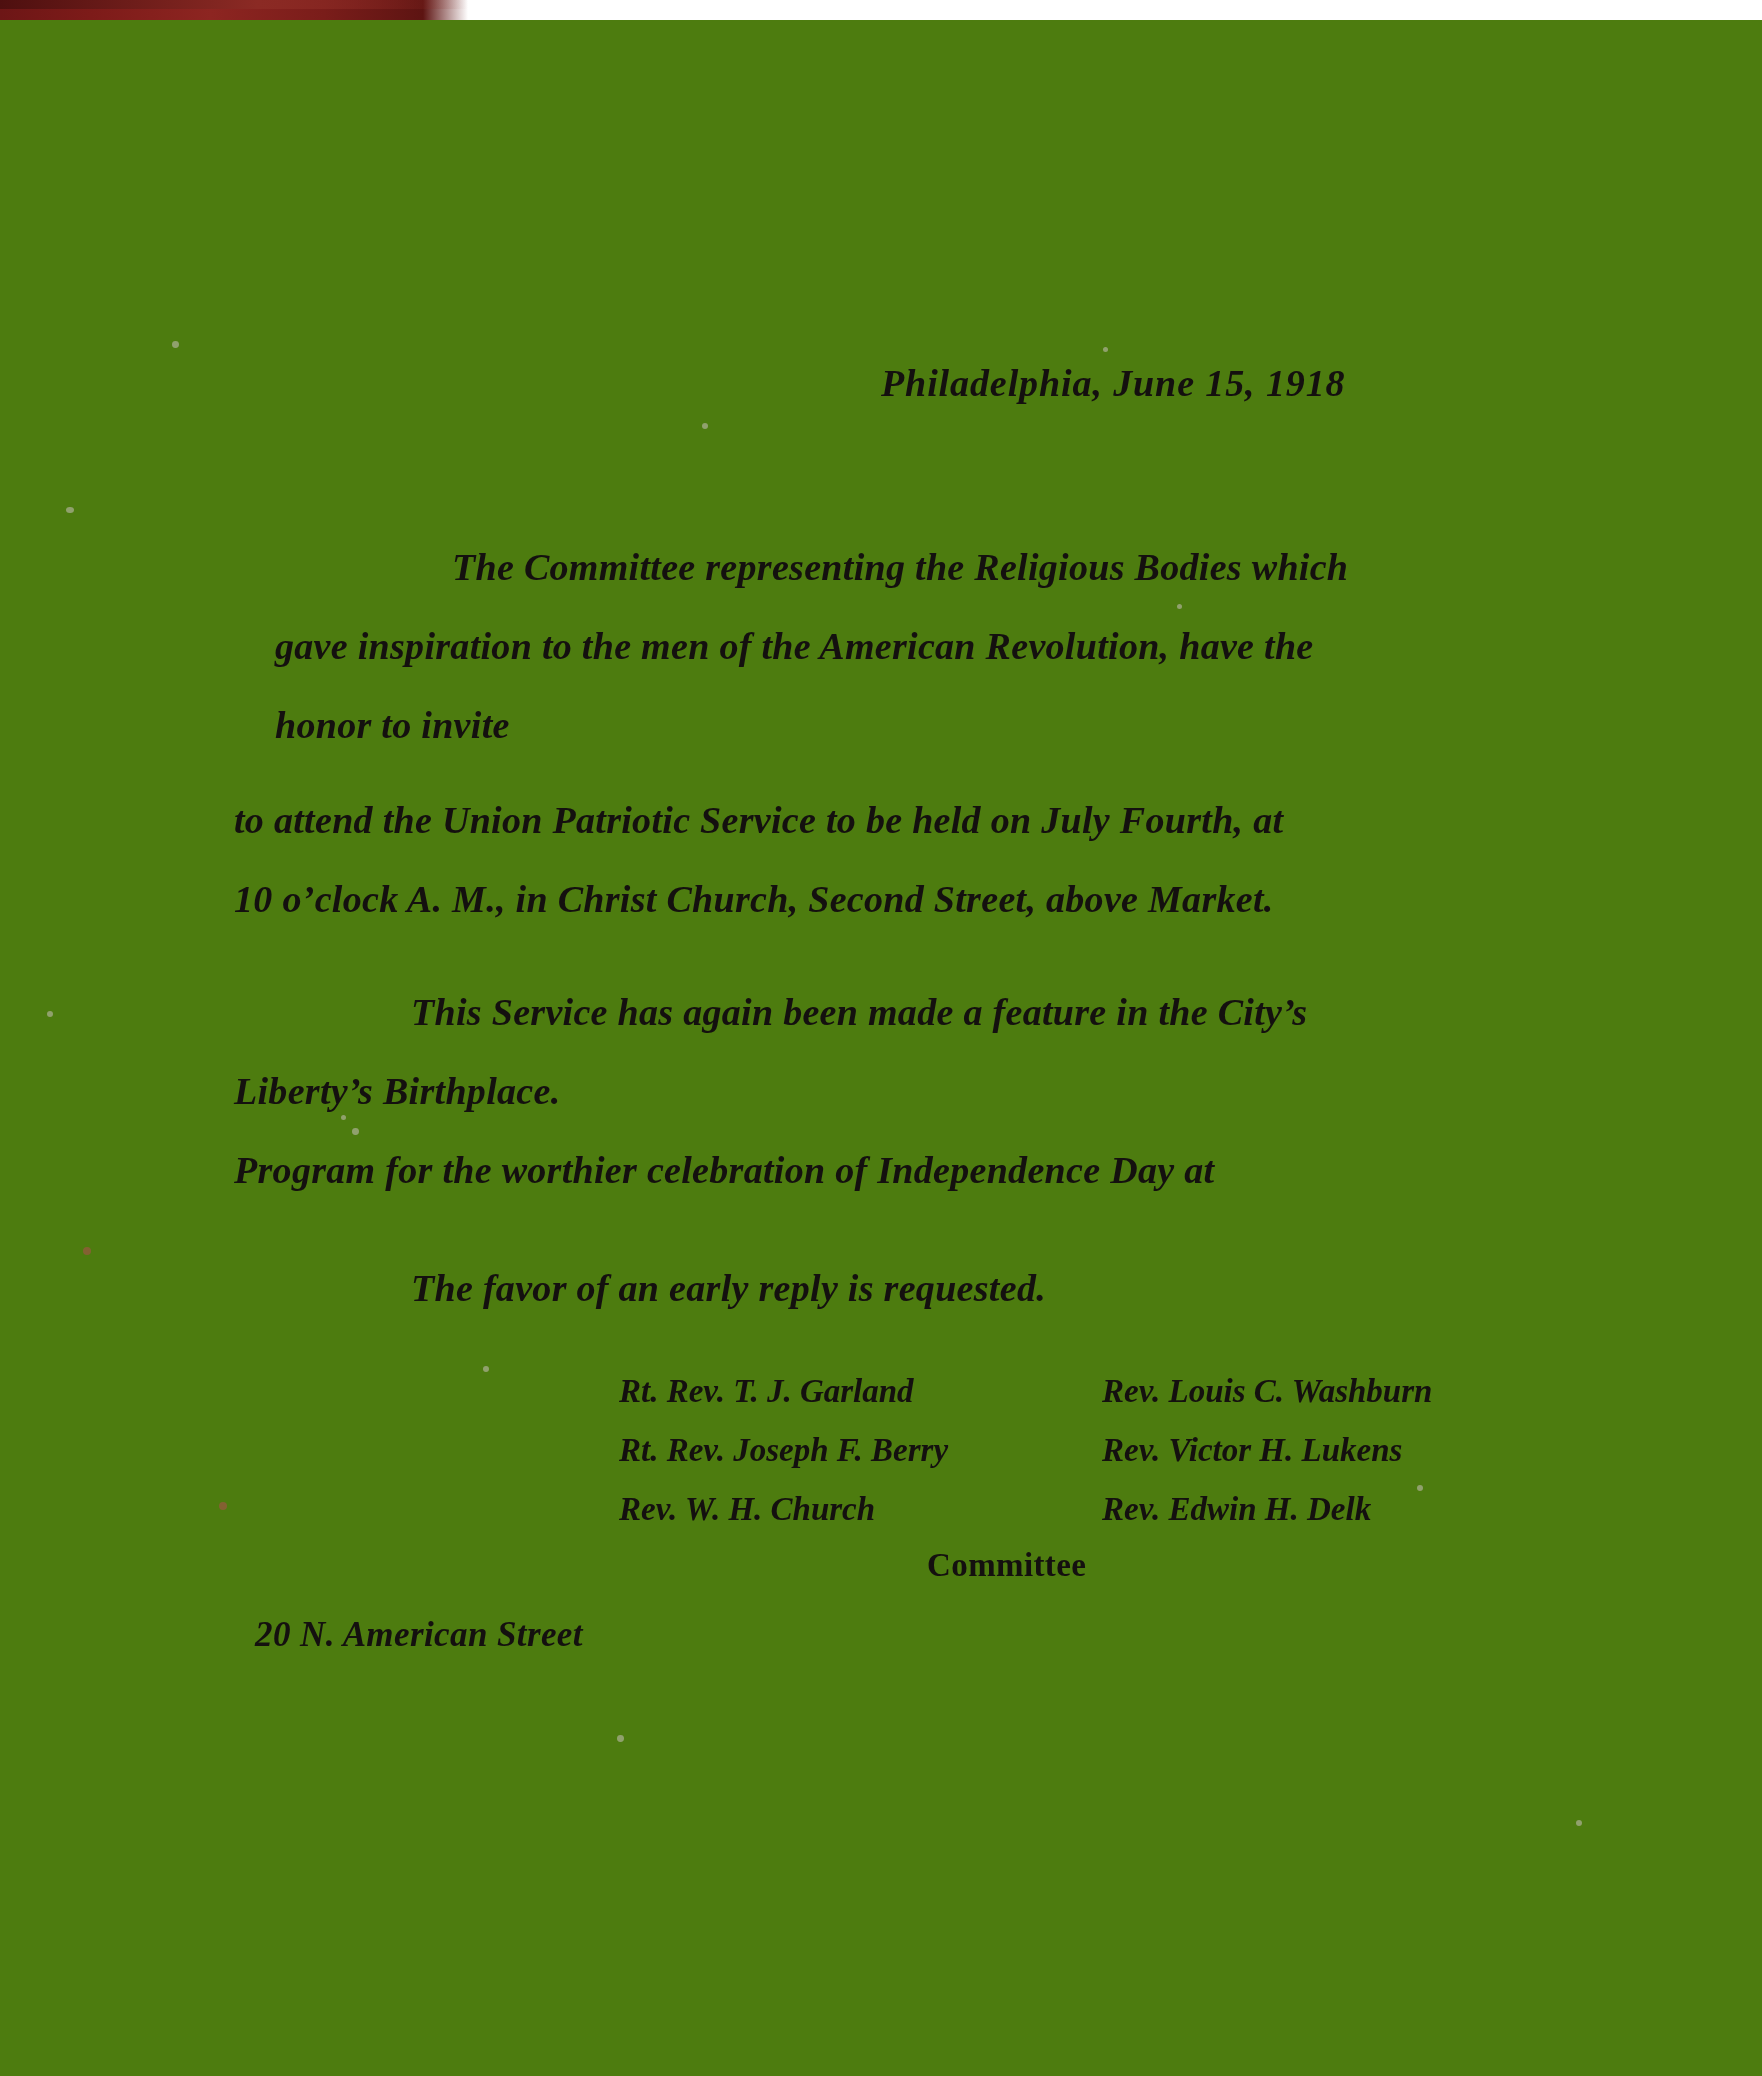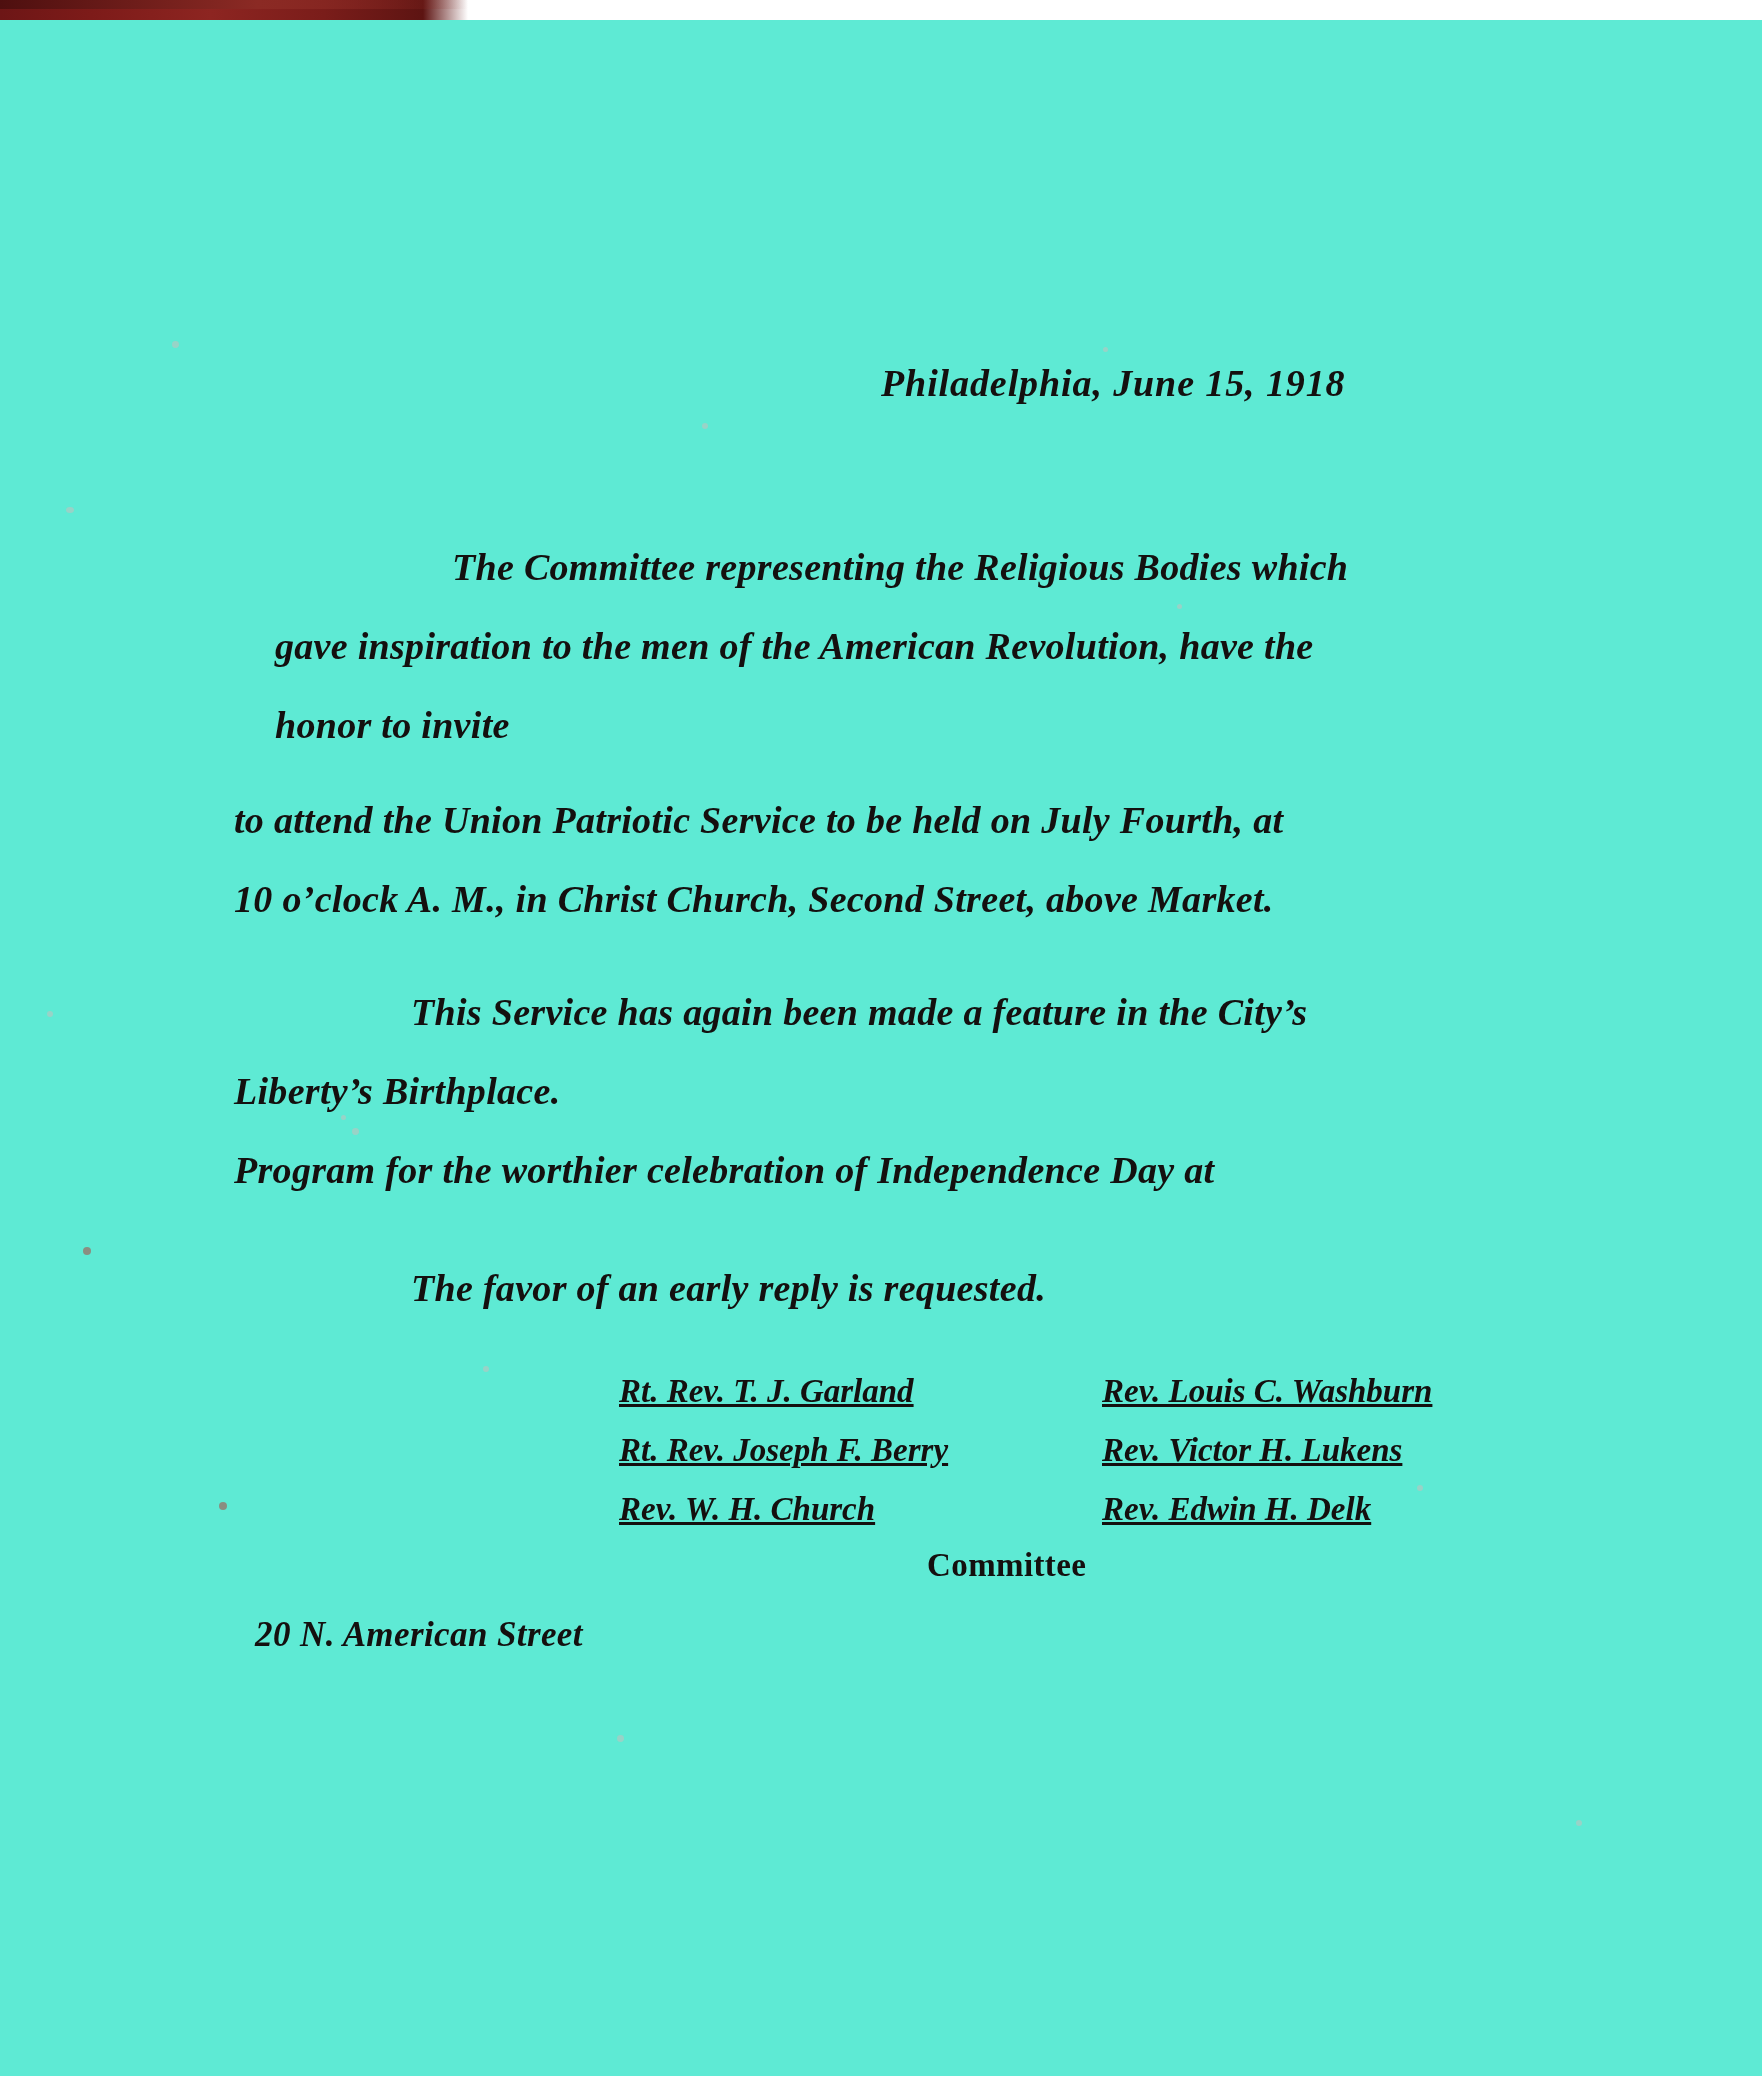--- a/index.html
+++ b/index.html
@@ -13,21 +13,21 @@
     position: relative;
     font-family: "Liberation Serif", serif;
     color: #14100f;
     overflow: hidden;
   }
 
   
   .page {
     position: absolute;
     inset: 0;
-    background: #5eead4;
+    background: #4d7c0f;
   }
 
   
   .top-edge-stain {
     position: absolute;
     top: 0;
     left: 0;
     width: 100%;
     height: 19.6px;
     background: linear-gradient(90deg,
@@ -98,21 +98,20 @@
   .indent { padding-left: 177px; }
 
   .signers {
     position: absolute;
     left: 619px;
     top: 1362px;
     font-style: italic;
     font-weight: 700;
     font-size: 33px;
     line-height: 59px;
-    text-decoration: underline;
   }
   .signers-row { display: flex; }
   .signers-col-a { width: 483px; }
   .signers-col-b { width: 453px; }
 
   .committee-label {
     position: absolute;
     left: 927px;
     top: 1547px;
     font-style: normal;

